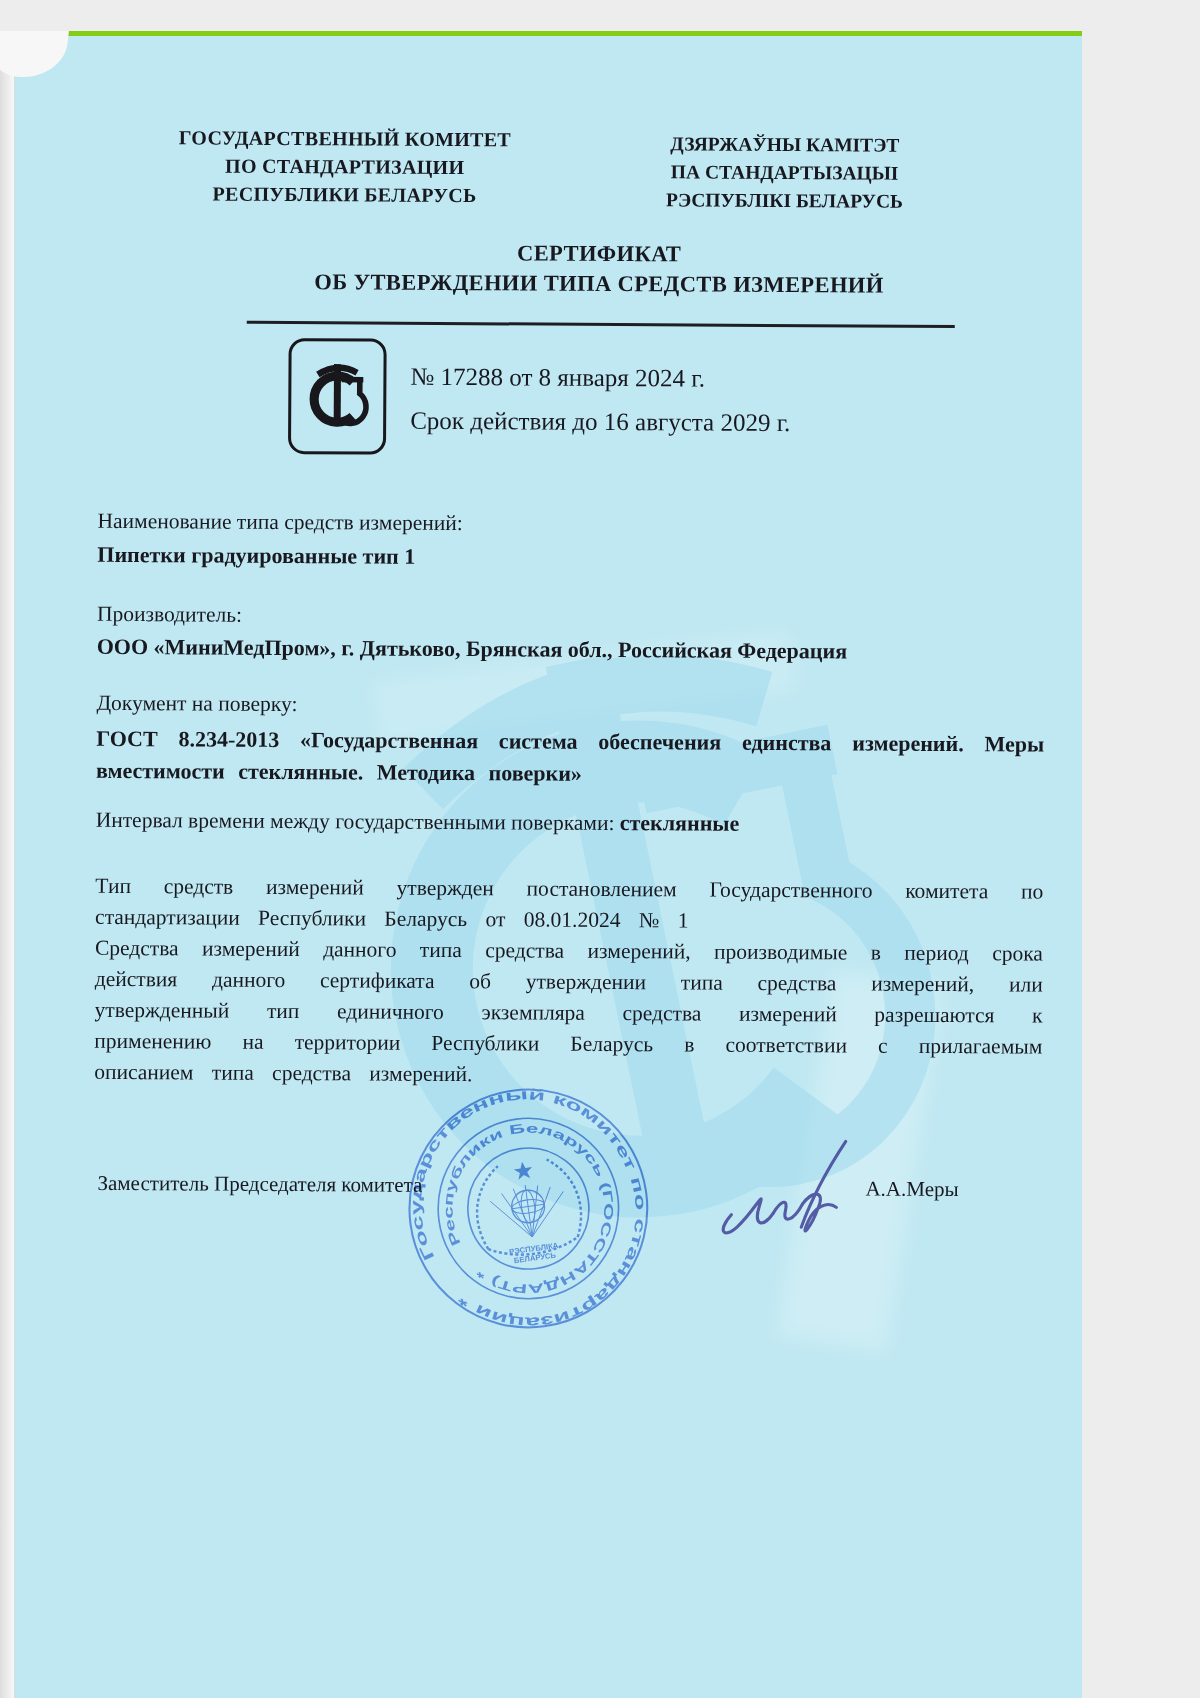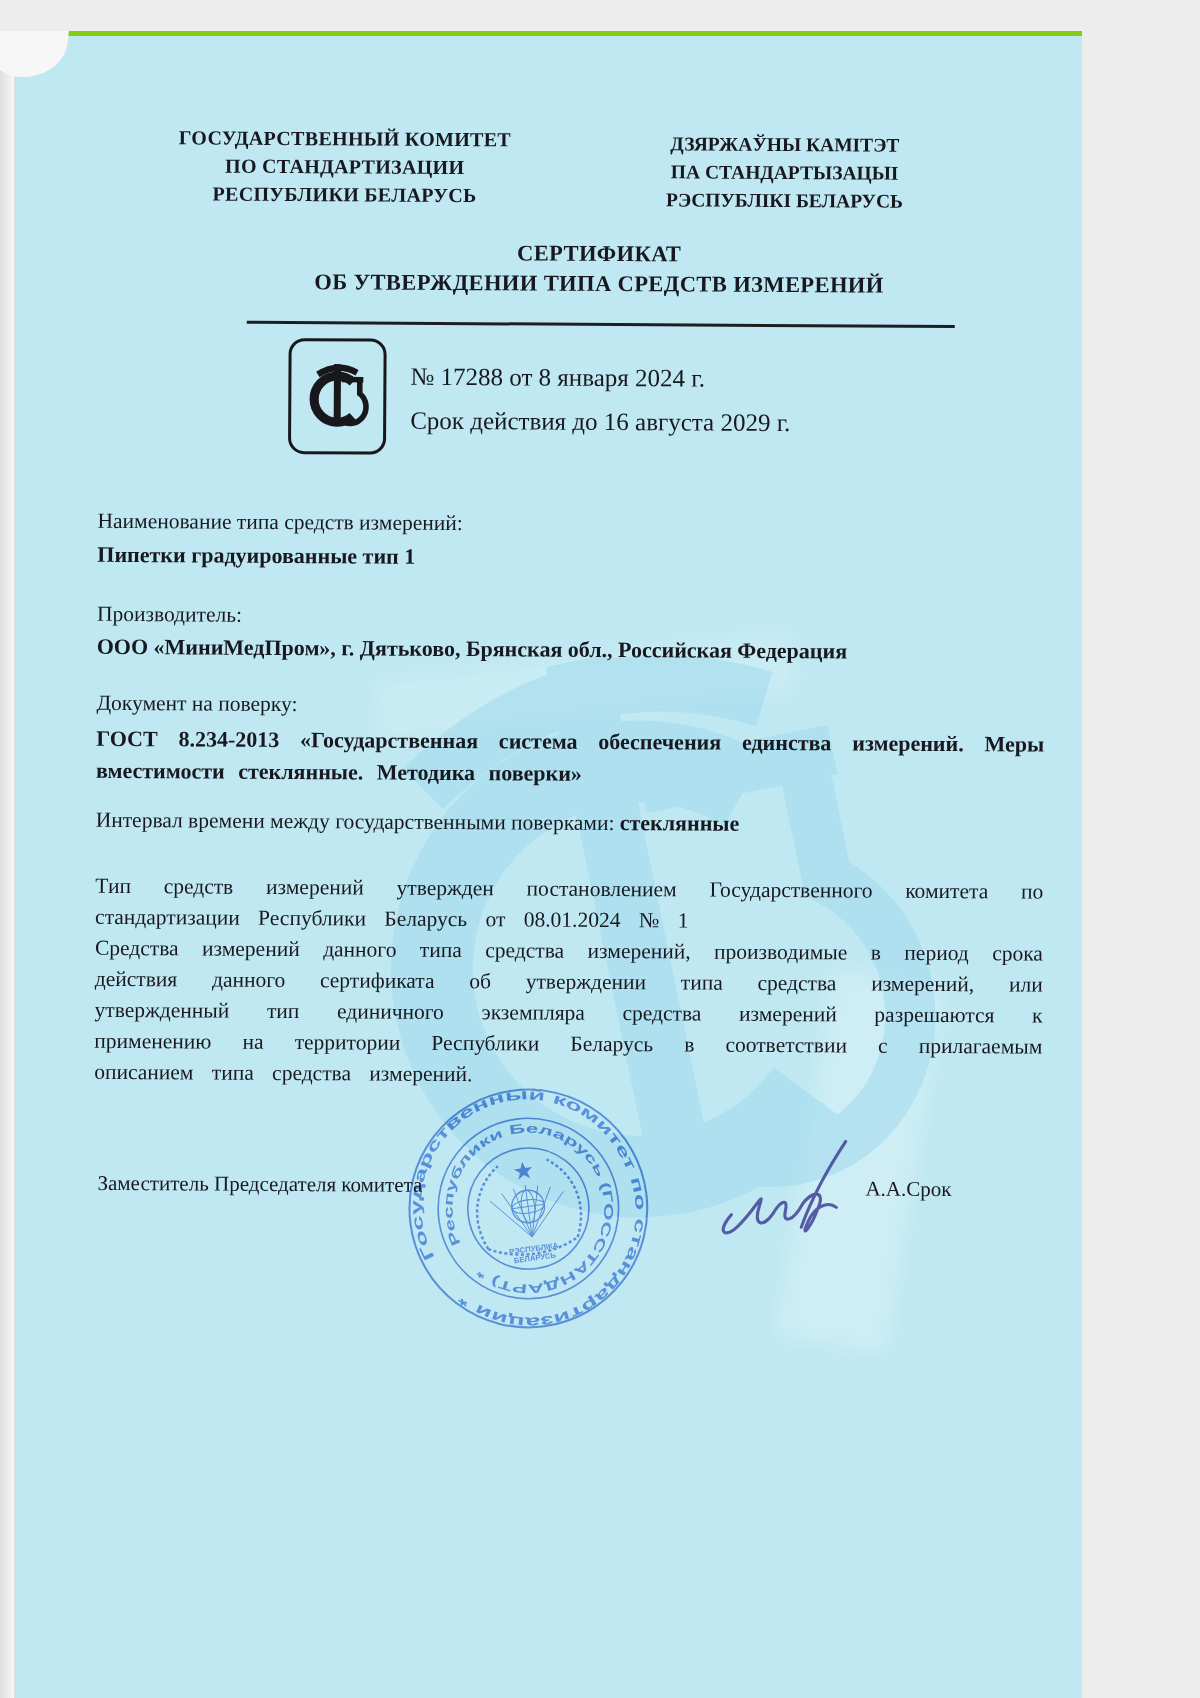--- a/index.html
+++ b/index.html
@@ -102,21 +102,21 @@
       <span class="lbl">Интервал времени между государственными поверками: </span>
       <span class="val">стеклянные</span>
     </div>
 
     <div class="abs para-wrap">
       <p>Тип средств измерений утвержден постановлением Государственного комитета по стандартизации Республики Беларусь от 08.01.2024 № 1</p>
       <p>Средства измерений данного типа средства измерений, производимые в период срока действия данного сертификата об утверждении типа средства измерений, или утвержденный тип единичного экземпляра средства измерений разрешаются к применению на территории Республики Беларусь в соответствии с прилагаемым описанием типа средства измерений.</p>
     </div>
 
     <div class="abs sig-title">Заместитель Председателя комитета</div>
-    <div class="abs sig-name">А.А.Срок</div>
+    <div class="abs sig-name">А.А.Меры</div>
 
     <svg class="abs stamp-svg" viewBox="0 0 240 240">
       <defs>
         <path id="ringO" d="M 23.2 155 A 103 103 0 1 1 216.8 85 A 103 103 0 1 1 23.2 155"></path>
         <path id="ringI" d="M 50.4 145.2 A 74 74 0 1 1 189.6 94.8 A 74 74 0 1 1 50.4 145.2"></path>
       </defs>
       <g fill="none" stroke="#4b83d6">
         <circle cx="120" cy="120" r="116" stroke-width="2"></circle>
         <circle cx="120" cy="120" r="88" stroke-width="1.6"></circle>
         <circle cx="120" cy="120" r="59" stroke-width="1.6"></circle>

